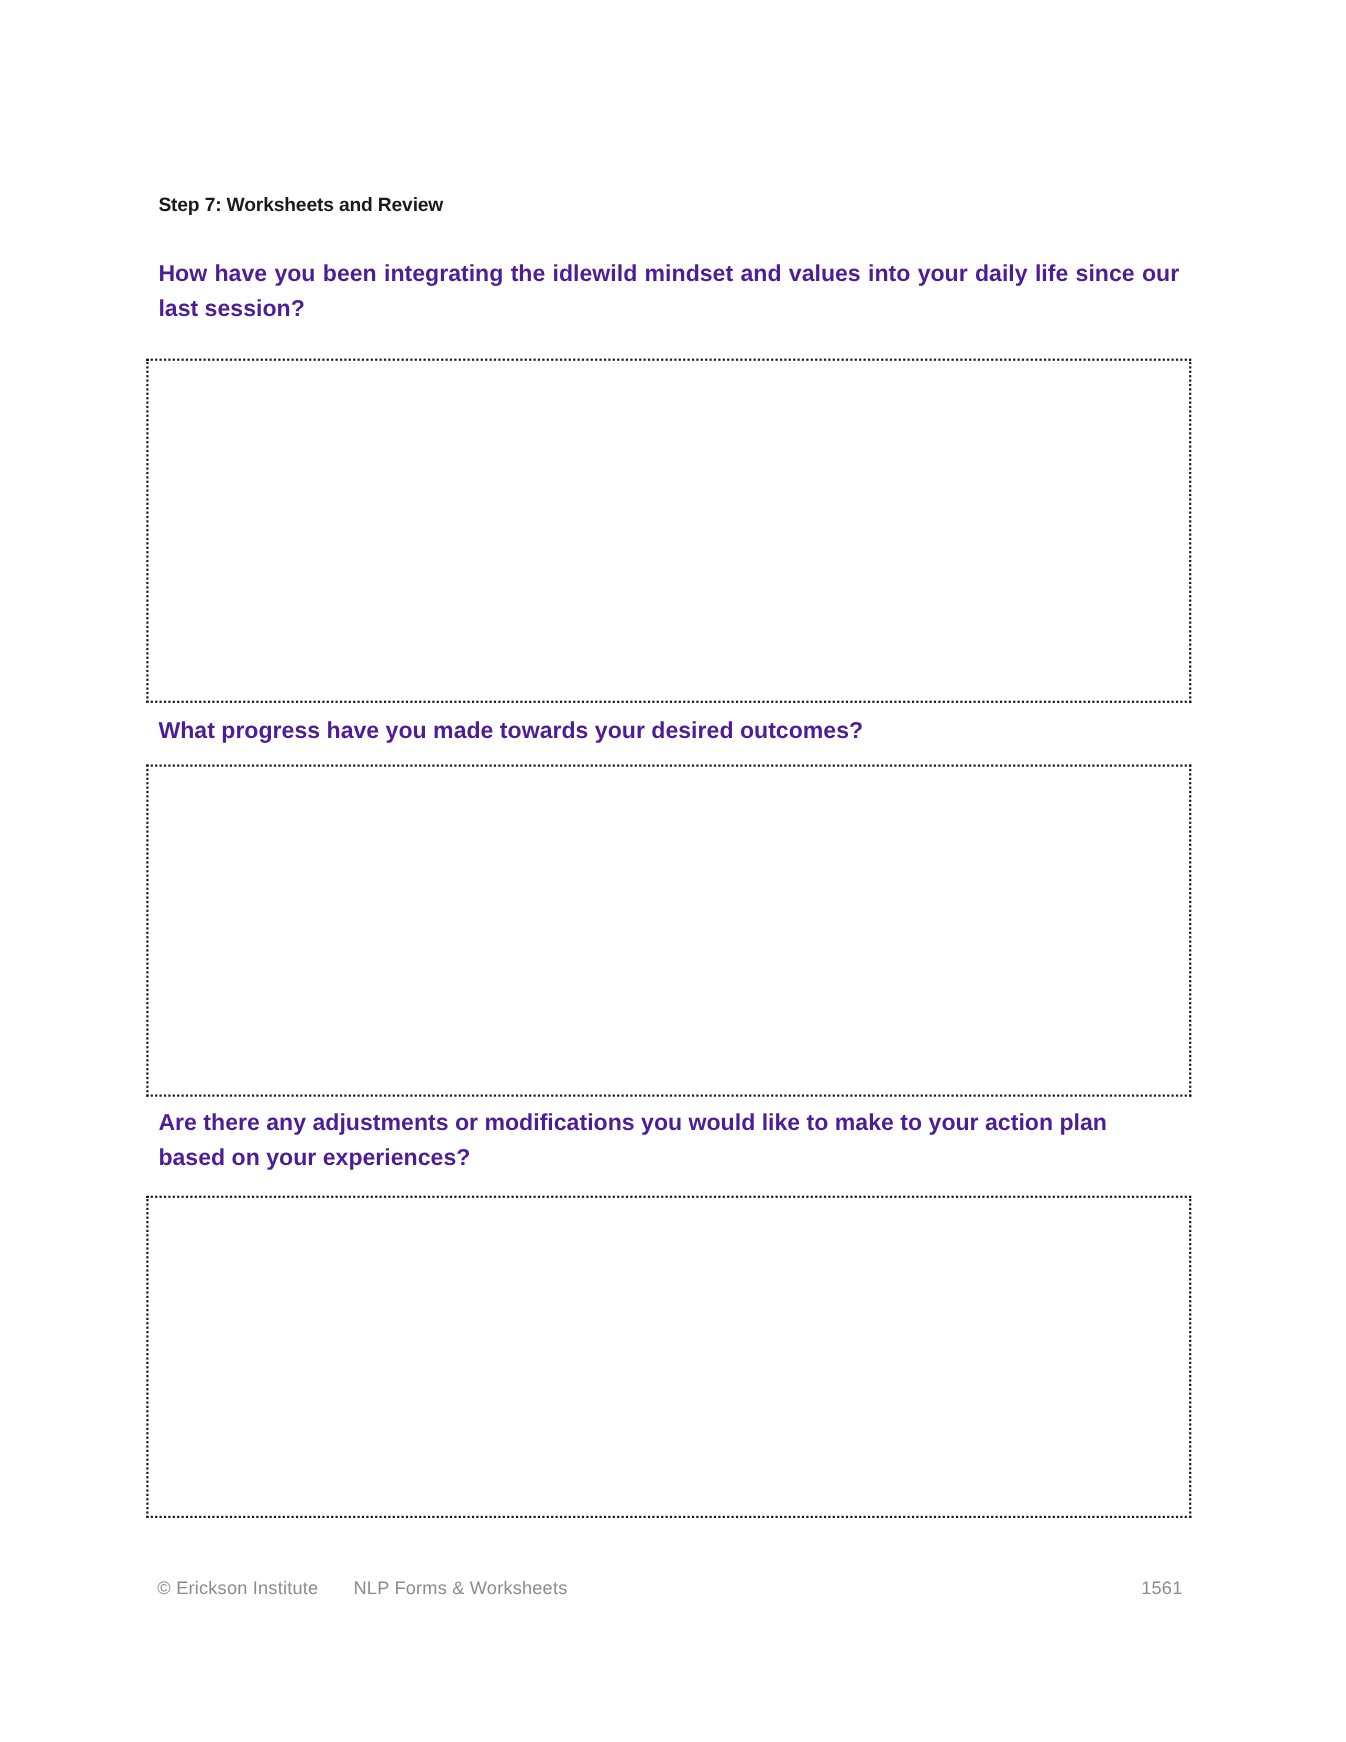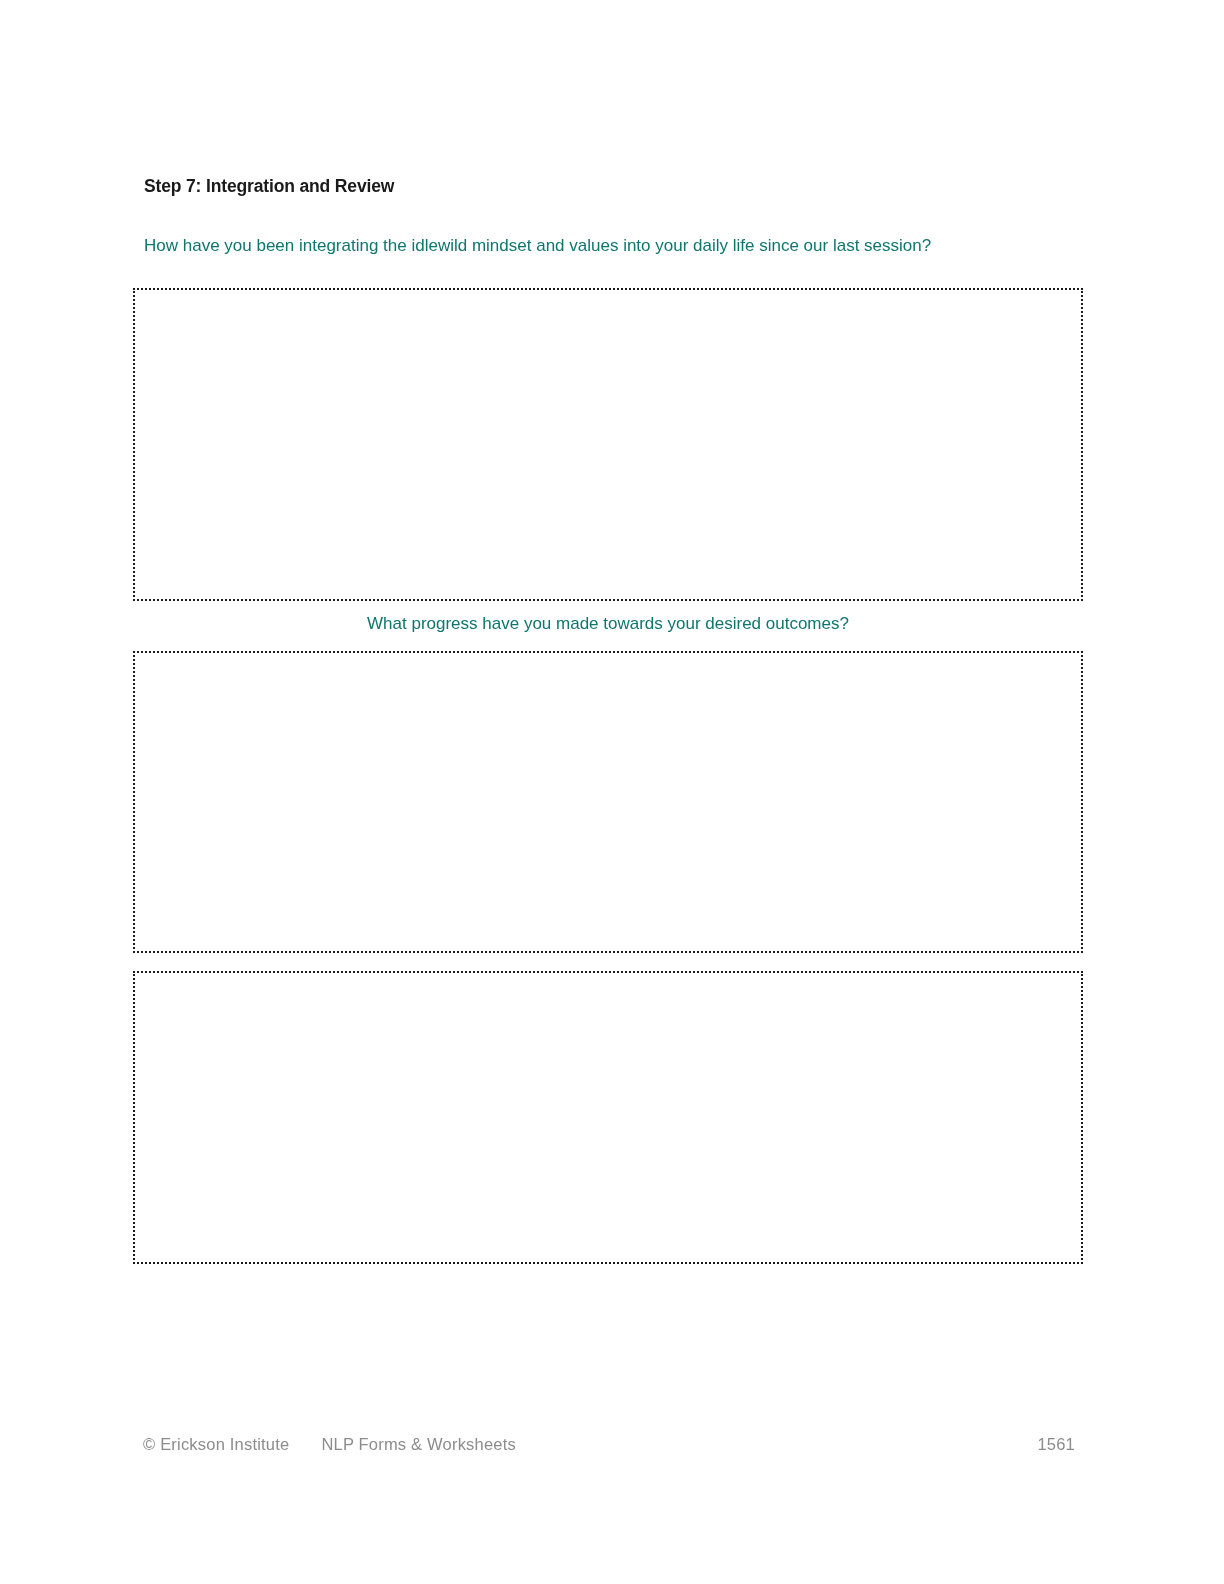--- a/index.html
+++ b/index.html
@@ -35,23 +35,23 @@
   .section-heading {
     font-size: 17.5px;
     font-weight: bold;
     letter-spacing: -0.15px;
     color: #1a1a1a;
     margin: 0 0 0 11px;
     line-height: 1.2;
   }
 
   .question {
-    font-size: 17px;
-    font-weight: 400;
-    color: #0f766e;
+    font-size: 21px;
+    font-weight: 700;
+    color: #4c1d95;
     line-height: 1.52;
     margin: 0 0 0 11px;
     width: 928px;
   }
 
   .question.justified {
     text-align: justify;
     text-align-last: left;
   }
 
@@ -66,21 +66,20 @@
     width: 950px;
   }
 
   .box1 {
     margin-top: 29px;
     height: 313px;
   }
 
   .q2 {
     margin-top: 10px;
-    text-align: center;
   }
 
   .box2 {
     margin-top: 14px;
     height: 302px;
   }
 
   .q3 {
     margin-top: 8px;
   }
@@ -107,30 +106,31 @@
   .footer-center { flex: 1 1 auto; text-align: left; padding-right: 40px; }
   .footer-right  { flex: 0 0 auto; text-align: right; }
 </style>
 </head>
 <body>
 
 <div class="page">
 
   <div class="content">
 
-    <h1 class="section-heading">Step 7: Integration and Review</h1>
+    <h1 class="section-heading">Step 7: Worksheets and Review</h1>
 
     <p class="question justified q1">How have you been integrating the idlewild mindset and values into your daily life since our last session?</p>
 
     <div class="answer-box box1"></div>
 
     <p class="question q2">What progress have you made towards your desired outcomes?</p>
 
     <div class="answer-box box2"></div>
 
+    <p class="question q3">Are there any adjustments or modifications you would like to make to your action plan based on your experiences?</p>
 
     <div class="answer-box box3"></div>
 
   </div>
 
   <div class="footer">
     <span class="footer-left">© Erickson Institute</span>
     <span class="footer-center">NLP Forms &amp; Worksheets</span>
     <span class="footer-right">1561</span>
   </div>

